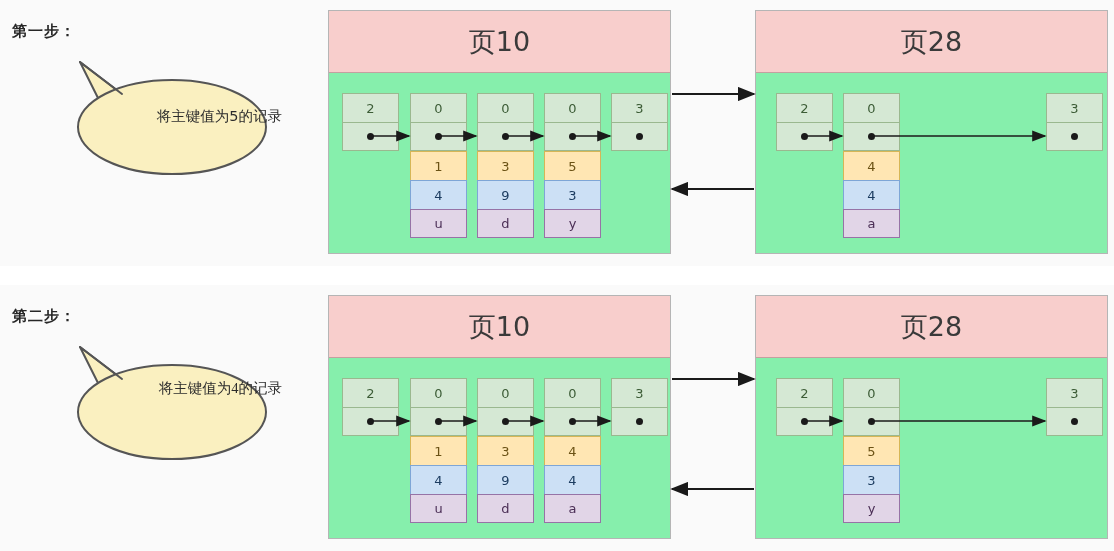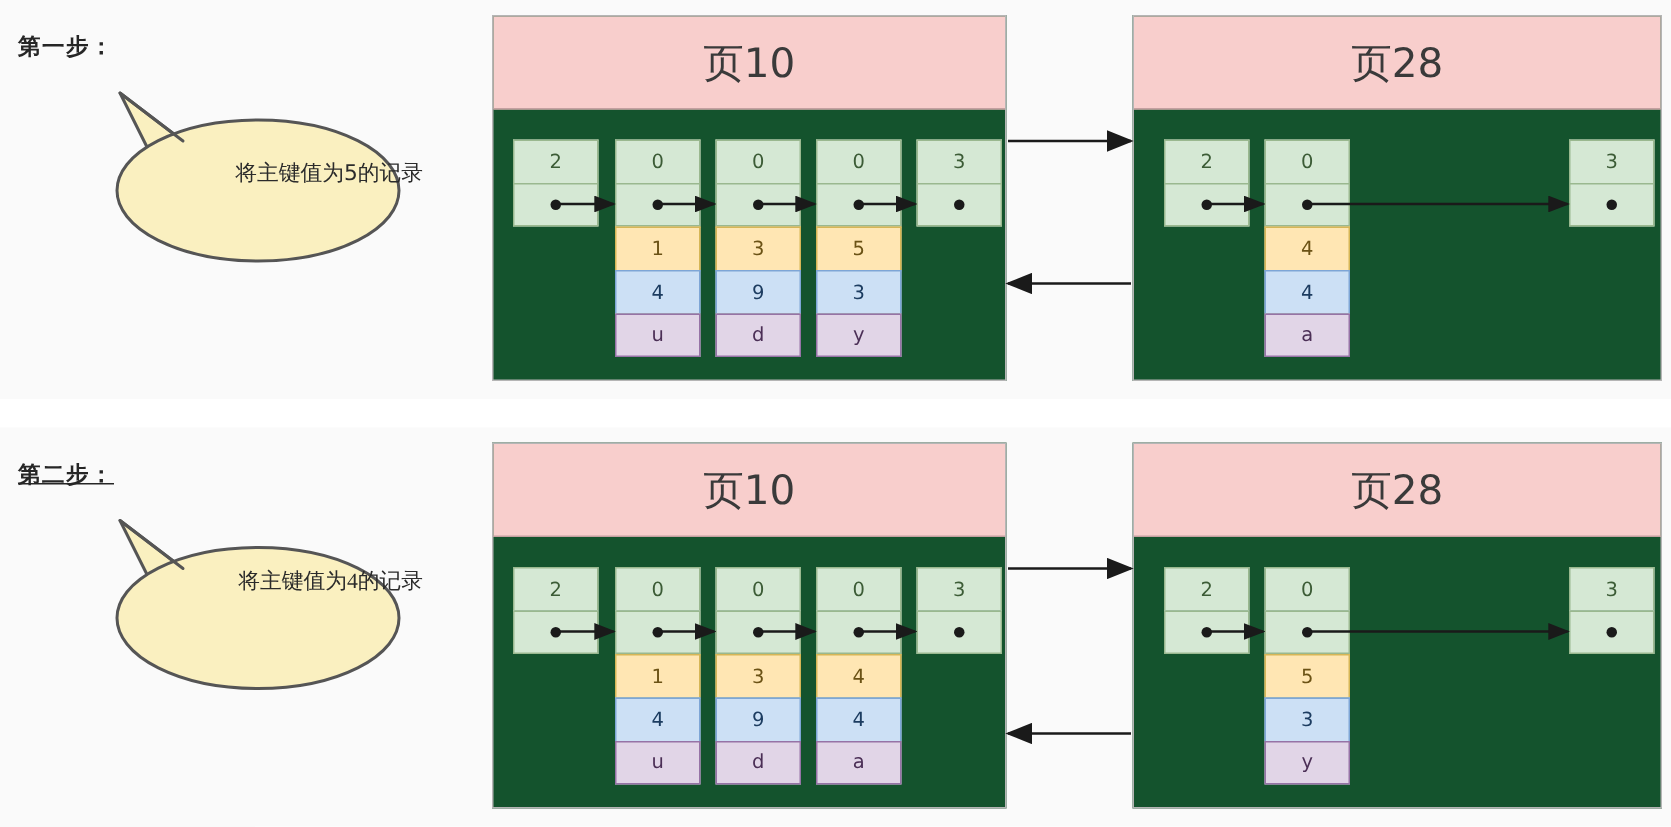--- a/index.html
+++ b/index.html
@@ -63,21 +63,21 @@
     color: #2b2b2b;
     font-family: "DejaVu Sans", sans-serif;
     white-space: nowrap;
   }
 
   
   .page-box {
     position: absolute;
     box-sizing: border-box;
     border: 1px solid #b5b5b5;
-    background: #14532d;
+    background: #86efac;
   }
   .page-header {
     box-sizing: border-box;
     height: 62px;
     background: #f8cecc;
     border-bottom: 1px solid #c4a0a0;
     display: flex;
     align-items: center;
     justify-content: center;
     font-size: 27px;
@@ -261,21 +261,21 @@
       </defs>
       <line x1="672" y1="94" x2="754" y2="94" stroke="#1a1a1a" stroke-width="1.8" marker-end="url(#ahr1)"></line>
       <line x1="754" y1="189" x2="672" y2="189" stroke="#1a1a1a" stroke-width="1.8" marker-end="url(#ahl1)"></line>
     </svg>
   </div>
 
   <div class="row-gap"></div>
 
   <div class="row" id="row-1">
 
-    <div class="step-label" style="left:12px; top:22px;text-decoration:underline;">第二步：</div>
+    <div class="step-label" style="left:12px; top:22px;">第二步：</div>
 
     <div class="callout" style="left:62px; top:52px; width:220px; height:125px;">
       <svg width="220" height="125" viewBox="0 0 220 125">
         <path d="M 18 10 L 60 42 L 42 58 Z" fill="#faf0c0" stroke="#555555" stroke-width="2" stroke-linejoin="round"></path>
         <ellipse cx="110" cy="75" rx="94" ry="47" fill="#faf0c0" stroke="#555555" stroke-width="2"></ellipse>
         <path d="M 18 10 L 60 42" fill="none" stroke="#555555" stroke-width="2" stroke-linecap="round"></path>
       </svg>
       <div class="callout-text" style="top:41px;font-family:Liberation Serif, serif;">将主键值为4的记录</div>
     </div>
 

